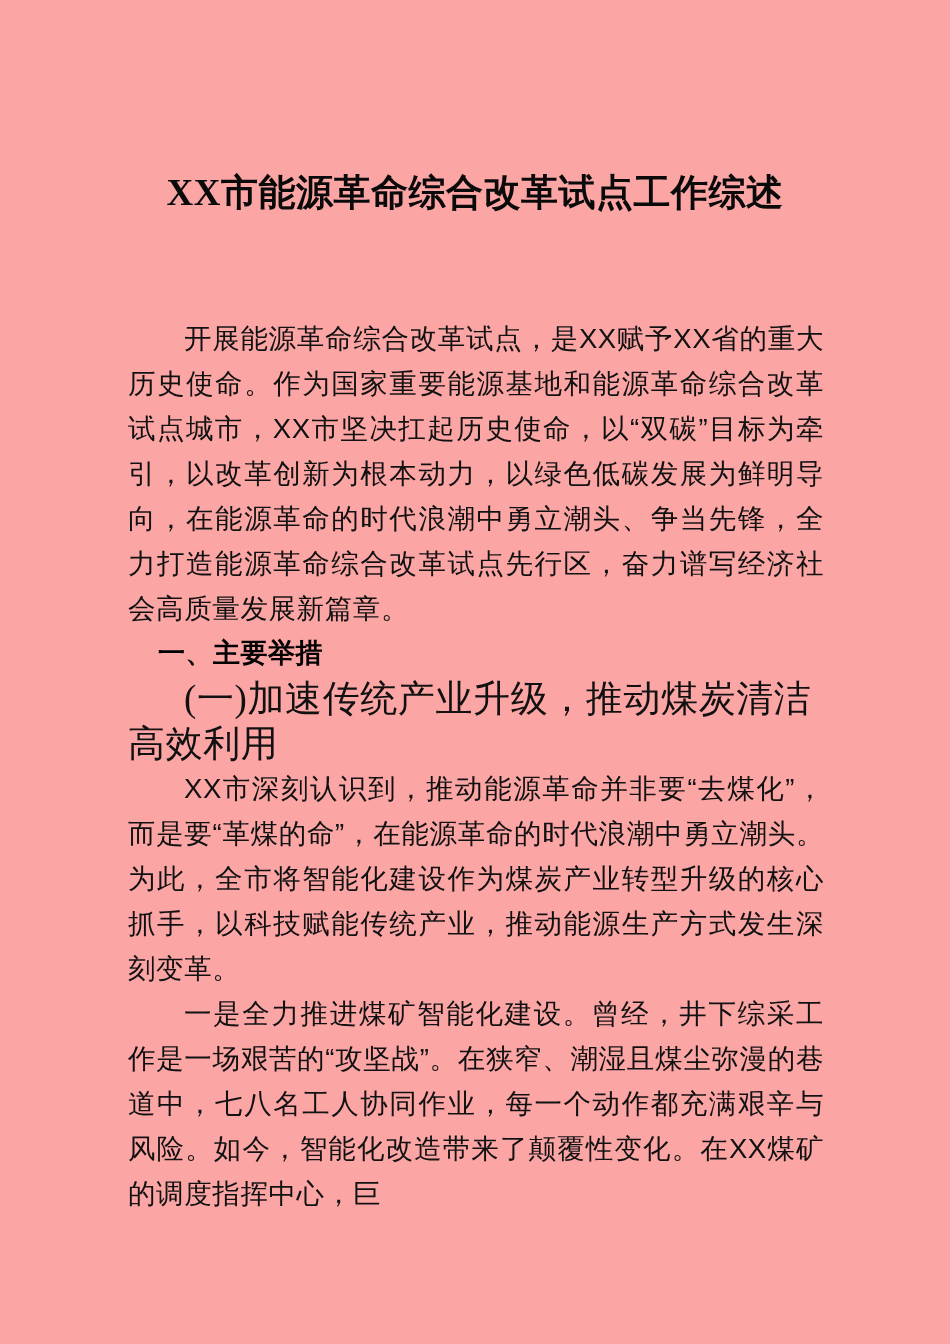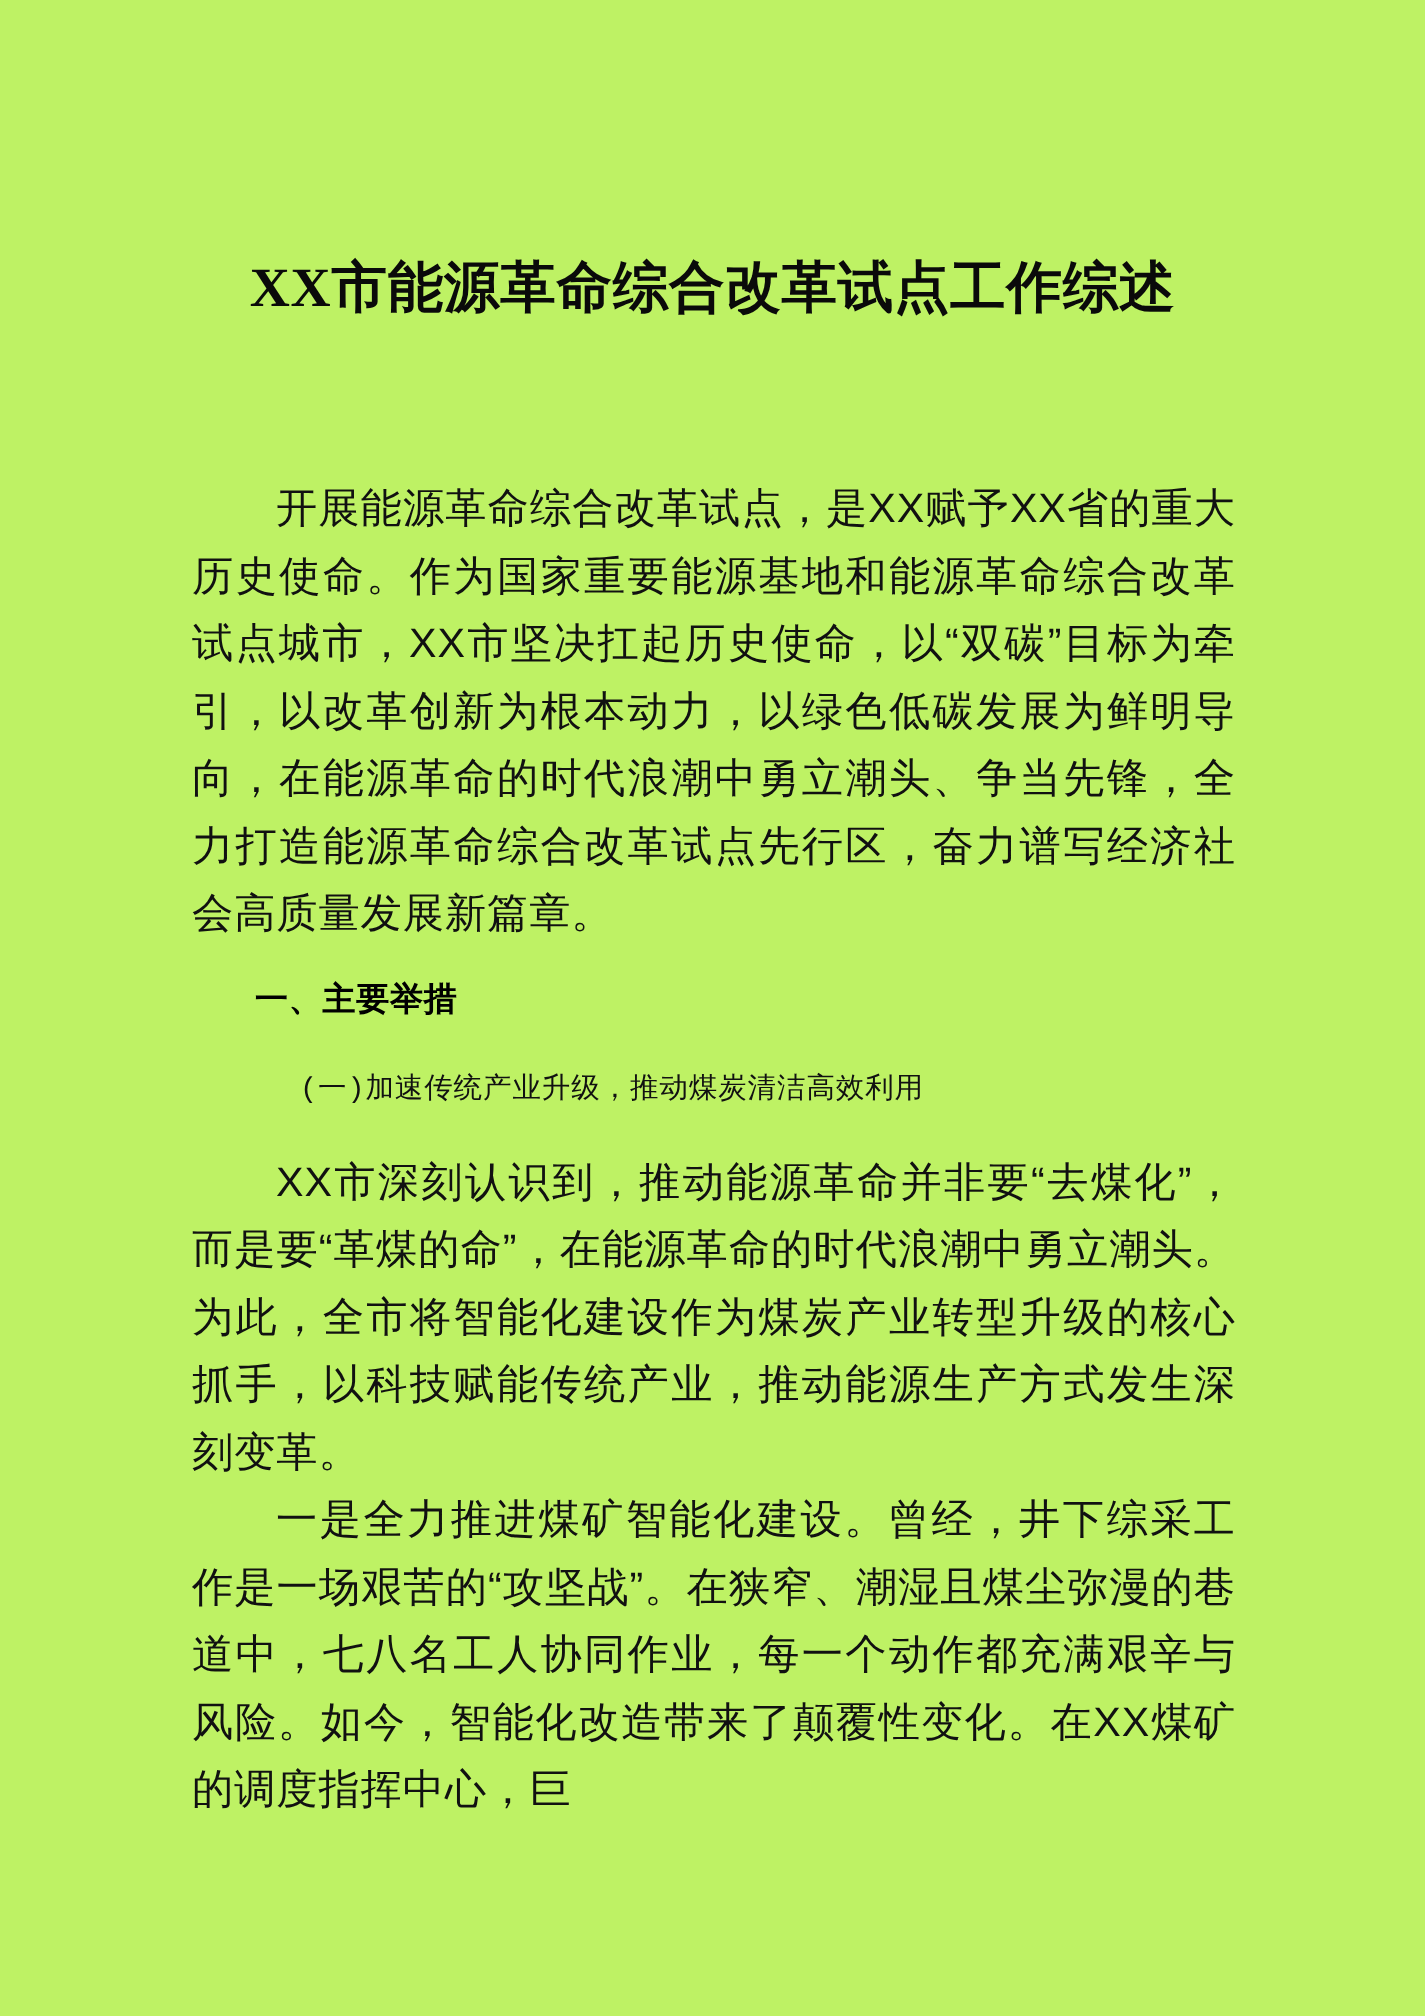--- a/index.html
+++ b/index.html
@@ -16,21 +16,21 @@
     color: #000000;
     -webkit-font-smoothing: antialiased;
   }
 
   .page {
     width: 950px;
     height: 1344px;
     box-sizing: border-box;
     padding: 0;
     position: relative;
-    background: #bef264;
+    background: #fca5a5;
   }
 
   
   .doc-title {
     margin: 0;
     padding: 0;
     position: absolute;
     left: 128px;
     top: 168px;
     width: 694px;
@@ -64,35 +64,35 @@
     text-justify: inter-character;
     text-indent: 56px;
     letter-spacing: 0.6px;
     color: #111111;
     word-break: break-all;
   }
   .para:last-child { }
 
   
   .heading-1 {
-    margin: 12px;
+    margin: 0;
     font-family: "Liberation Sans", "DejaVu Sans", sans-serif;
     font-weight: bold;
-    font-size: 22px;
+    font-size: 27px;
     line-height: 45px;
     text-indent: 30px;
     letter-spacing: 0.5px;
     color: #000000;
   }
 
   
   .heading-2 {
-    margin: 16px;
-    font-family: Liberation Mono, monospace;
-    font-size: 19px;
+    margin: 0;
+    font-family: Liberation Serif, serif;
+    font-size: 37px;
     line-height: 45px;
     text-indent: 56px;
     letter-spacing: 0.6px;
     color: #111111;
   }
 </style>
 </head>
 <body>
 
 <div class="page">

